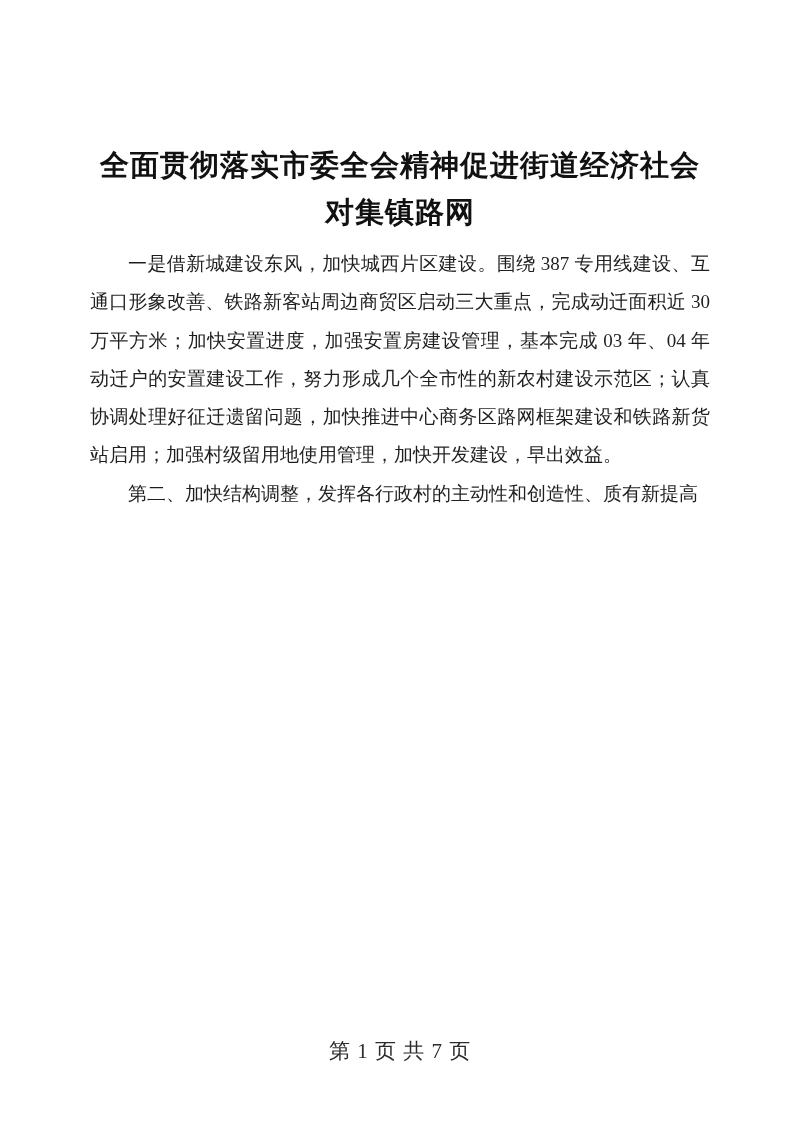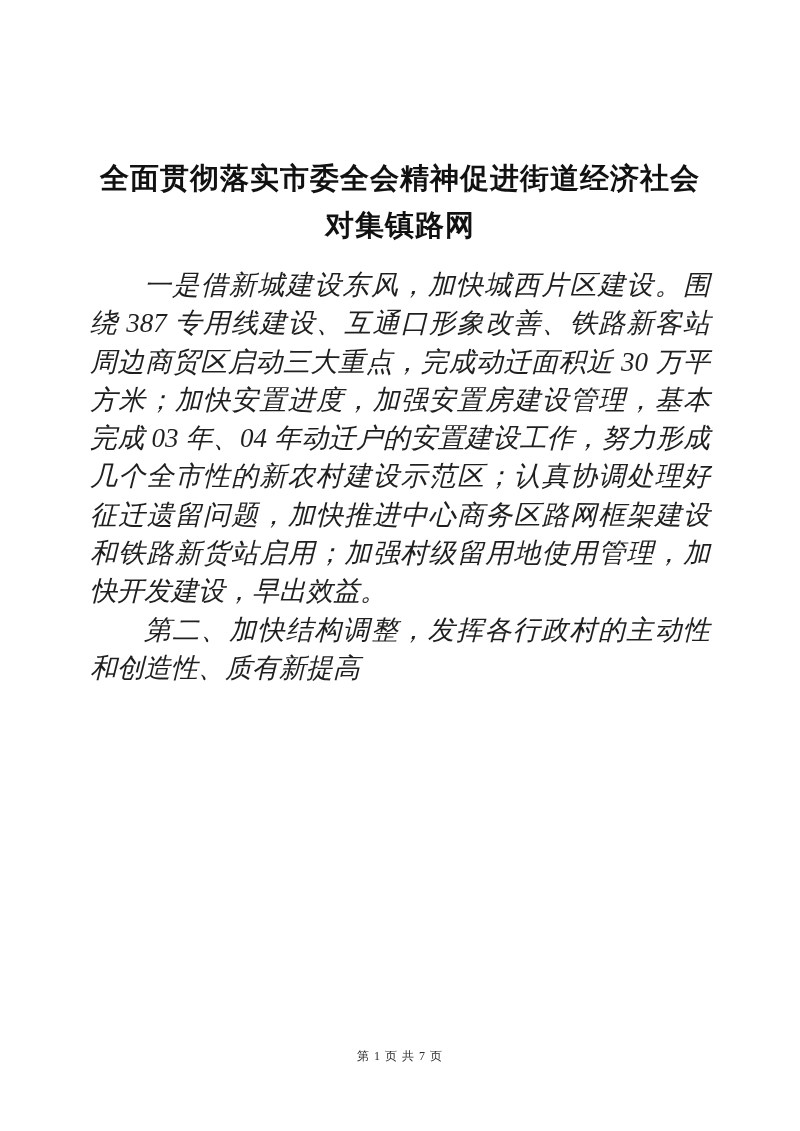--- a/index.html
+++ b/index.html
@@ -11,53 +11,52 @@
     position: relative;
     width: 800px;
     height: 1131px;
     background: #ffffff;
     overflow: hidden;
     font-family: "Liberation Serif", "DejaVu Serif", serif;
     color: #1f1f1f;
     box-sizing: border-box;
   }
   .doc-title {
-    margin: 17px;
+    margin: 4px;
     padding-top: 138px;
     text-align: center;
     font-size: 29px;
     font-weight: 700;
     line-height: 47px;
     color: #111111;
   }
   .doc-title .title-line {
     display: block;
     letter-spacing: 1px;
   }
   .doc-body {
     width: 620px;
     margin: 9px auto 0 auto;
   }
   .doc-body p {
     margin: 0;
-    font-size: 27px;
+    font-size: 19px;
     line-height: 38.3px;
     text-align: justify;
     text-indent: 2em;
     color: #1f1f1f;
     word-break: normal;
-    font-style: italic;
   }
   .doc-footer {
     position: absolute;
     left: 0;
     right: 0;
     bottom: 66px;
     text-align: center;
-    font-size: 12px;
+    font-size: 21px;
     letter-spacing: 1px;
     color: #2b2b2b;
   }
 </style>
 </head>
 <body>
 
 <div class="page">
 
   <h1 class="doc-title">

